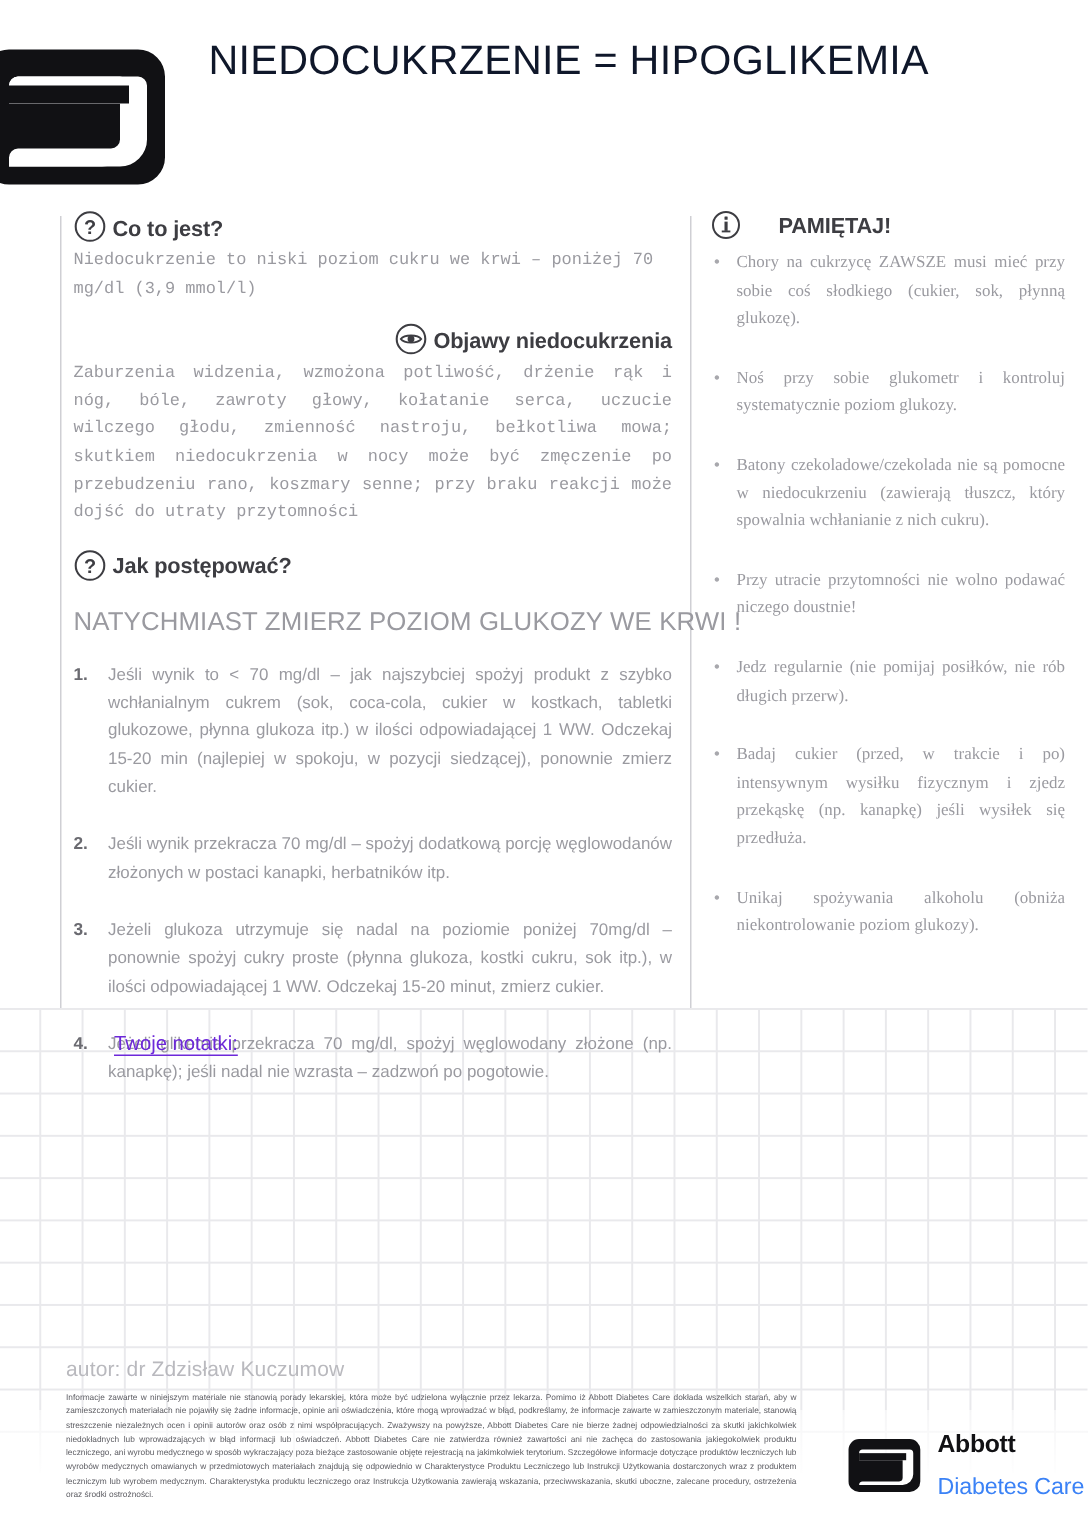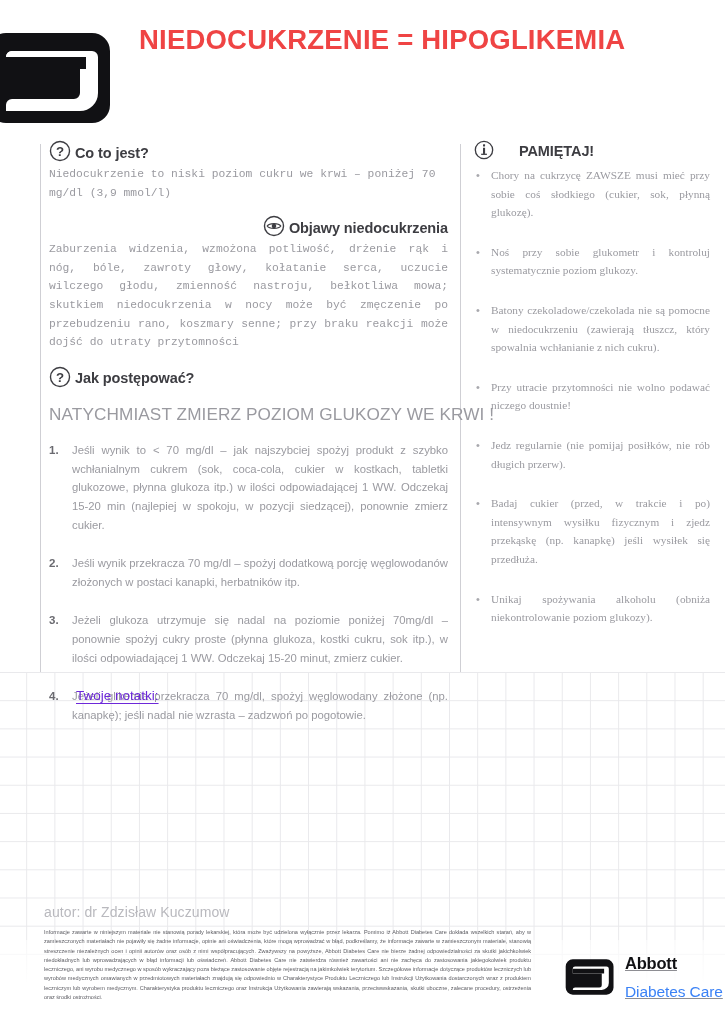--- a/index.html
+++ b/index.html
@@ -53,23 +53,23 @@
     left: -16px;
     top: 27px;
     width: 132px;
     height: 102px;
   }
   #doc-title {
     position: absolute;
     left: 139px;
     top: 24px;
     font-size: 27.5px;
-    font-weight: bold;
+    font-weight: normal;
     letter-spacing: 0.2px;
-    color: #ef4444;
+    color: #0f172a;
     white-space: nowrap;
   }
 
   
   #content {
     position: absolute;
     left: 0;
     top: 140px;
     width: 725px;
     height: 535px;
@@ -223,21 +223,21 @@
   }
   #abbott-logo-footer {
     position: absolute;
     left: 564px;
     top: 955px;
     display: flex;
     align-items: center;
     gap: 9px;
   }
   #abbott-mark-footer { flex: 0 0 auto; }
-  #abbott-wordmark { line-height: 1; text-decoration: underline; }
+  #abbott-wordmark { line-height: 1; }
   #abbott-name {
     font-size: 16.5px;
     font-weight: bold;
     color: #111114;
     letter-spacing: -0.2px;
     display: block;
   }
   #abbott-sub {
     font-size: 15.5px;
     font-weight: normal;

